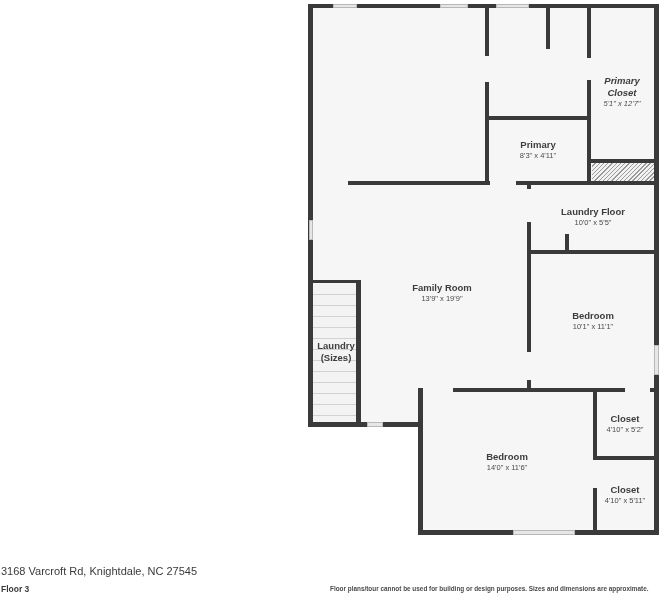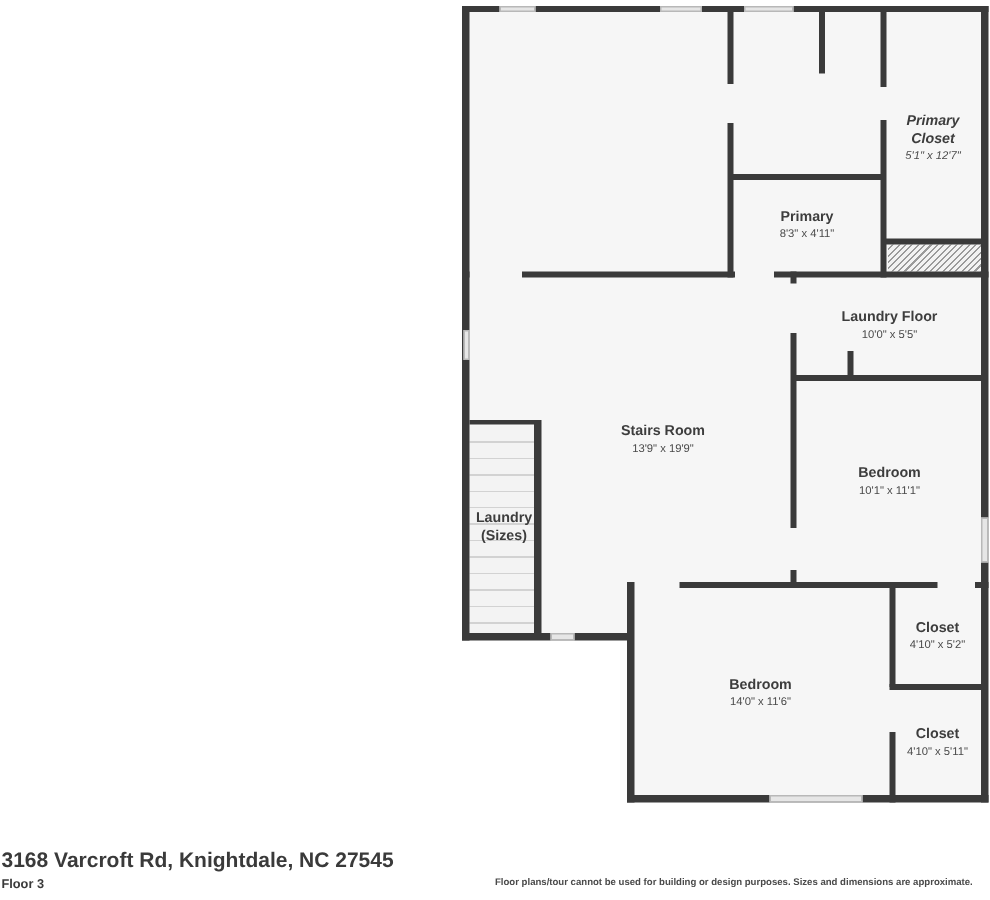--- a/index.html
+++ b/index.html
@@ -7,21 +7,21 @@
          font-family: "Liberation Sans", "DejaVu Sans", sans-serif; color: #3a3a3a; }
   .plan { position: absolute; left: 0; top: 0; width: 660px; height: 560px; }
   .floor { position: absolute; background: #f6f6f6; }
   .wall { position: absolute; background: #3a3a3a; }
   .window { position: absolute; background: #e6e6e6; border: 1px solid #b8b8b8; box-sizing: border-box; }
   .hatch { position: absolute; background: repeating-linear-gradient(135deg, #f2f2f2 0 2px, #9a9a9a 2px 3px); }
   .stairs { position: absolute; background: repeating-linear-gradient(180deg, #f3f3f3 0 10px, #d2d2d2 10px 11px); }
   .label { position: absolute; text-align: center; transform: translate(-50%, -50%); white-space: nowrap; }
   .label .name { font-size: 9.5px; font-weight: bold; color: #3d3d3d; line-height: 12px; }
   .label .dim { font-size: 7.5px; color: #4a4a4a; line-height: 10px; }
-  .footer-addr { position: absolute; left: 1px; top: 565px; font-size: 14px; font-weight: bold; color: #3a3a3a; }
+  .footer-addr { position: absolute; left: 1px; top: 565px; font-size: 11px; font-weight: normal; color: #3a3a3a; }
   .footer-floor { position: absolute; left: 1px; top: 584px; font-size: 8.5px; font-weight: bold; color: #3a3a3a; }
   .footer-disc { position: absolute; left: 330px; top: 585px; font-size: 6.4px; font-weight: bold; color: #4a4a4a; white-space: nowrap; }
 </style>
 </head>
 <body>
 
 <div class="plan">
 
   <div class="floor" style="left:310px;top:6px;width:347px;height:178px;"></div>
   <div class="floor" style="left:310px;top:184px;width:347px;height:240px;"></div>
@@ -88,21 +88,21 @@
   </div>
   <div class="label" style="left:538px;top:150px;">
     <div class="name">Primary</div>
     <div class="dim">8'3" x 4'11"</div>
   </div>
   <div class="label" style="left:593px;top:217px;">
     <div class="name">Laundry Floor</div>
     <div class="dim">10'0" x 5'5"</div>
   </div>
   <div class="label" style="left:442px;top:293px;">
-    <div class="name">Stairs Room</div>
+    <div class="name">Family Room</div>
     <div class="dim">13'9" x 19'9"</div>
   </div>
   <div class="label" style="left:336px;top:352px;">
     <div class="name">Laundry</div>
     <div class="name">(Sizes)</div>
   </div>
   <div class="label" style="left:593px;top:321px;">
     <div class="name">Bedroom</div>
     <div class="dim">10'1" x 11'1"</div>
   </div>

